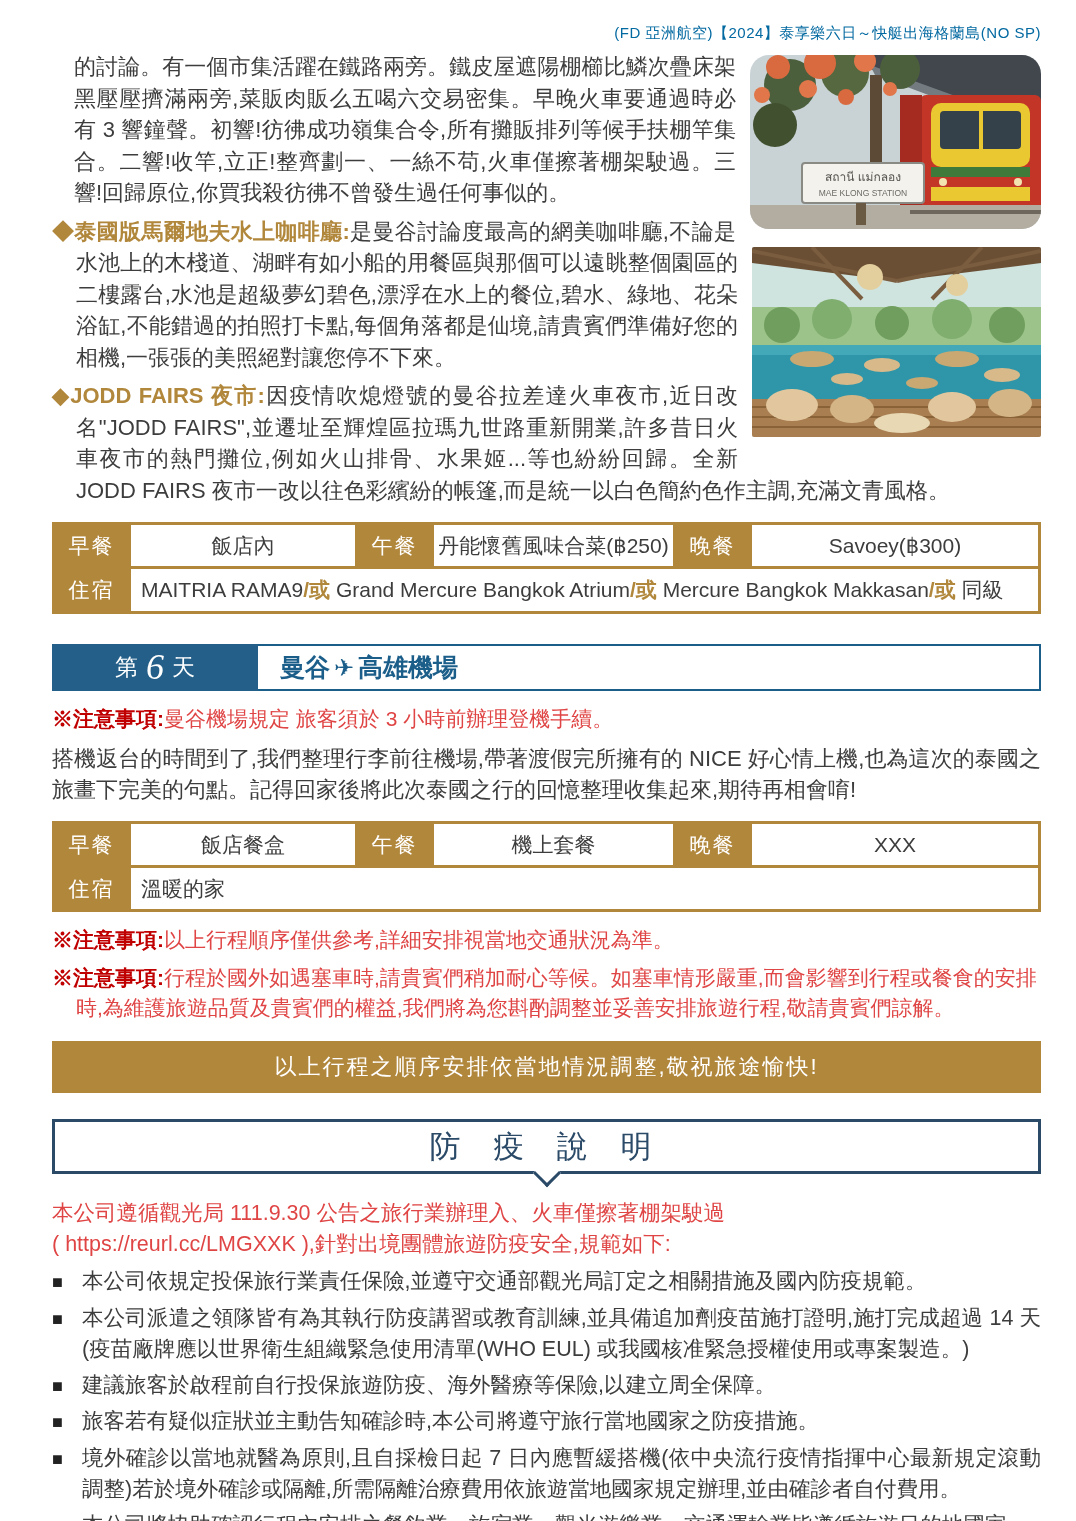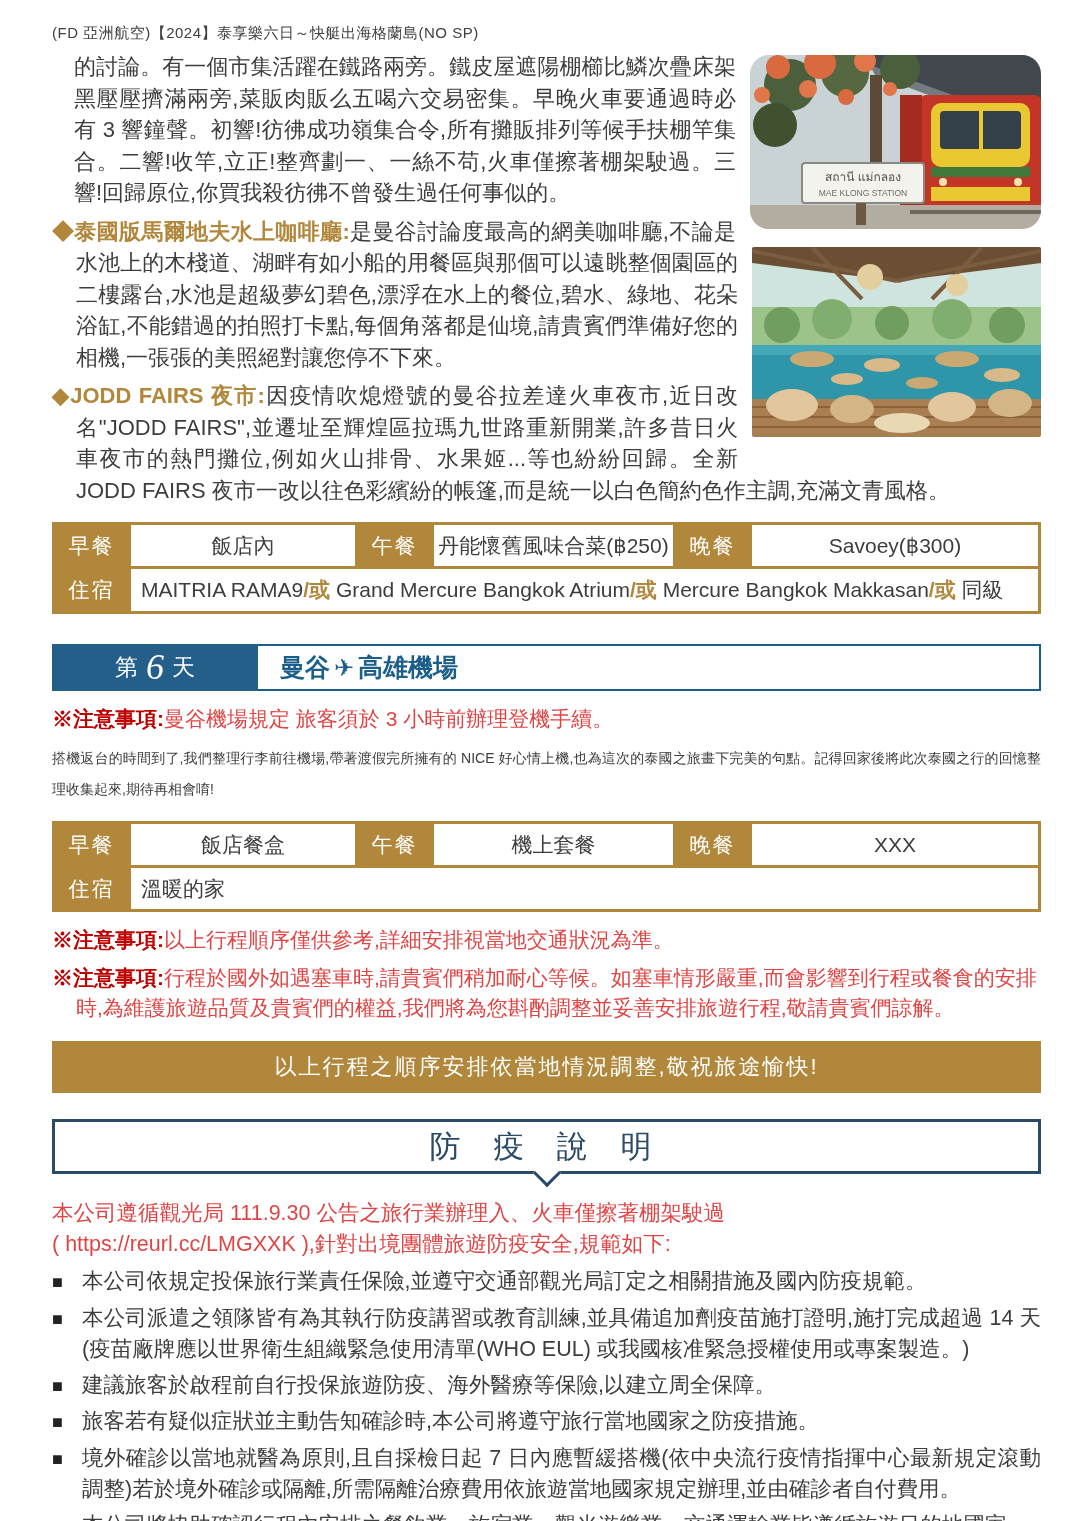--- a/index.html
+++ b/index.html
@@ -8,23 +8,23 @@
     position:relative;
     width:1076px; height:1521px;
     background:#ffffff;
     font-family:"Liberation Sans", sans-serif;
     color:#3d3d3d;
     overflow:hidden;
   }
   .inner { margin:0 35px 0 52px; }
   .top-header {
     padding-top:24px;
-    text-align:left;
+    text-align:right;
     font-size:15px;
-    color:#404040;
+    color:#0369a1;
     letter-spacing:0.5px;
   }
   
   .story { margin-top:8px; }
   .photo { float:right; clear:right; border-radius:2px; overflow:hidden; }
   .photo svg { display:block; }
   .photo-train { width:291px; height:174px; margin:4px 0 10px 14px;border-radius:19px; }
   .photo-cafe  { width:289px; height:190px; margin:8px 0 10px 14px; }
   .para {
     font-size:22px;
@@ -74,21 +74,21 @@
     flex:1; border:2px solid #1b5e8a; border-left:none;
     background:#fff; display:flex; align-items:center;
     padding-left:22px;
     color:#1b5e8a; font-weight:bold; font-size:25px;
   }
   .plane { font-weight:normal; margin:0 4px; font-size:24px; }
   
   .note { font-size:21px; line-height:30px; margin-top:13px; color:#e04545;
           padding-left:24px; text-indent:-24px; }
   .note b { color:#c00000; }
-  .plain-para { font-size:14px; line-height:31px; margin-top:9px; text-align:justify; }
+  .plain-para { font-size:22px; line-height:31px; margin-top:9px; text-align:justify; }
   
   .gold-banner {
     margin-top:18px; height:52px; background:#b1873c;
     color:#fff; font-size:22px; letter-spacing:2px;
     display:flex; align-items:center; justify-content:center;
   }
   
   .covid-box {
     position:relative; margin-top:26px; height:55px;
     border:3px solid #2b4a68; background:#fff;

